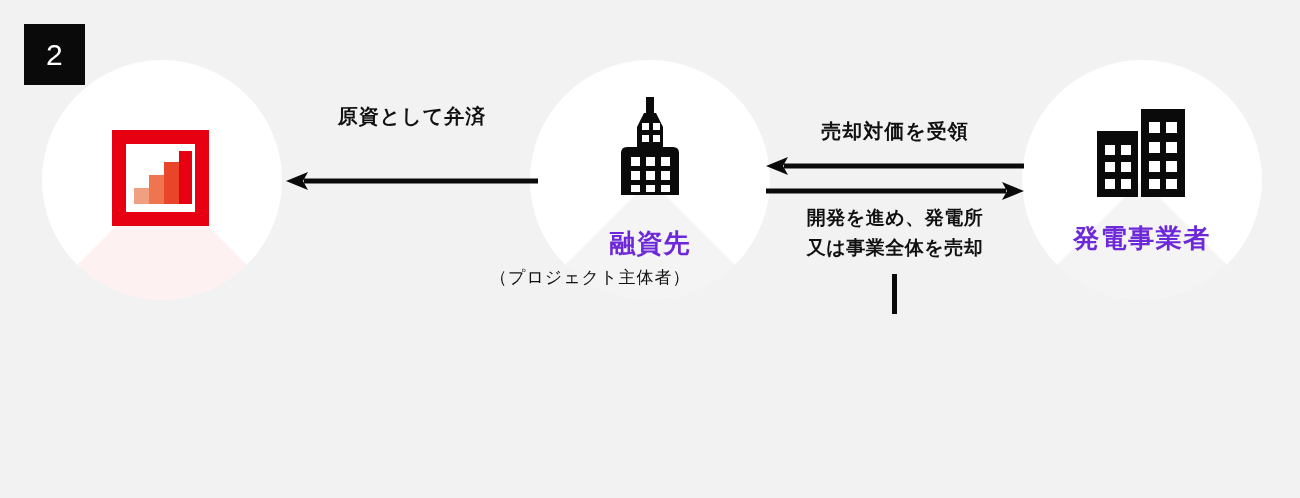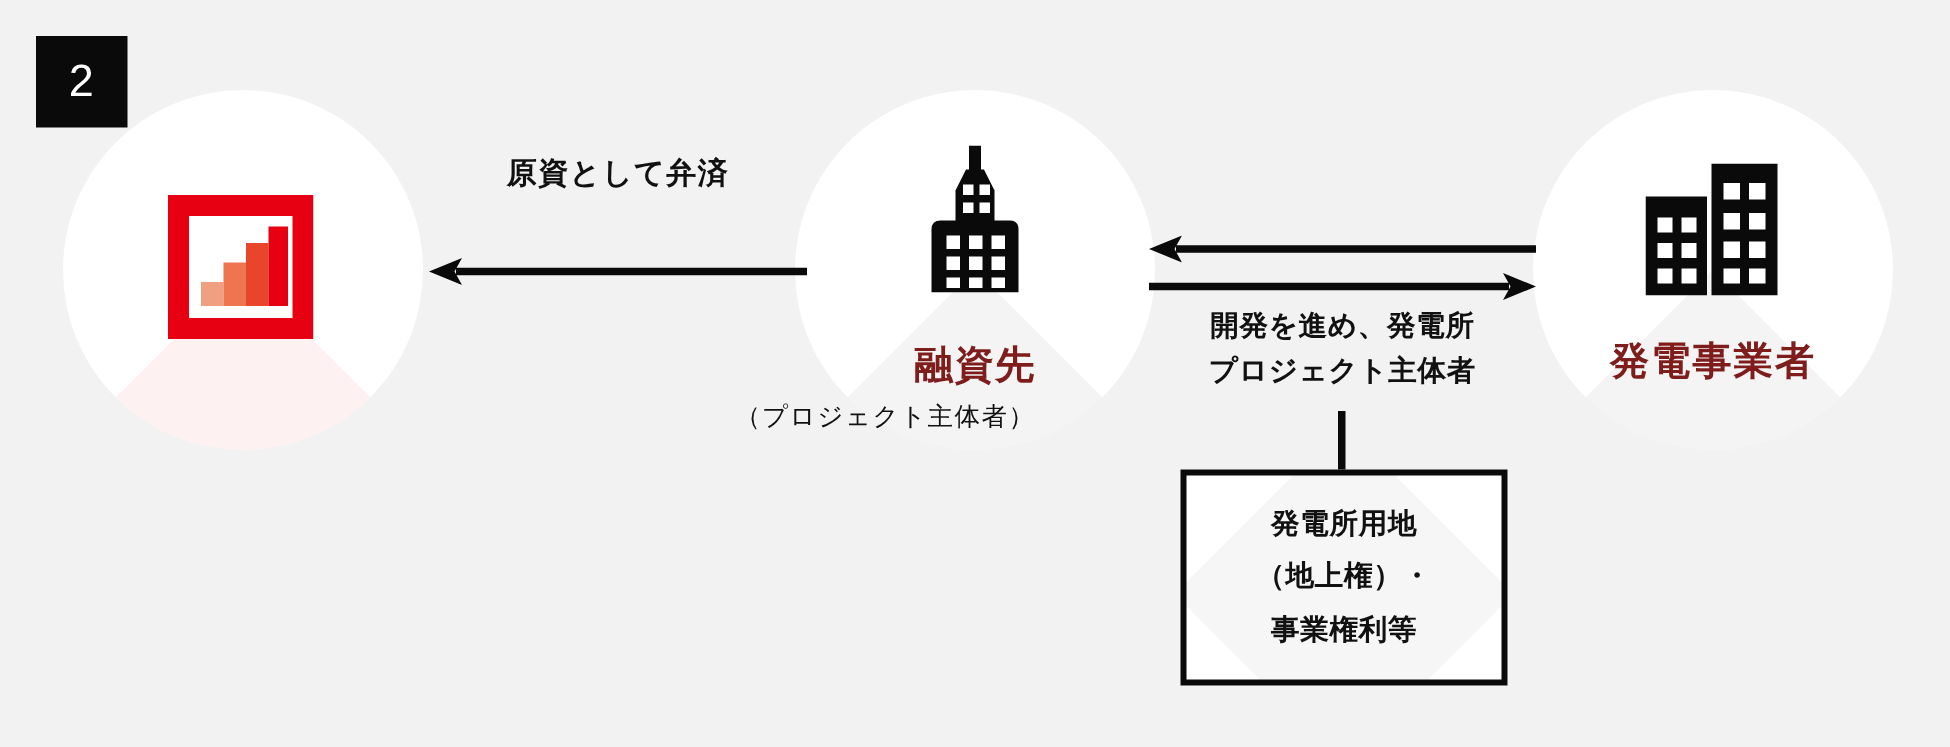--- a/index.html
+++ b/index.html
@@ -89,24 +89,25 @@
     position: absolute;
     z-index: 10;
   }
   #icon-borrower-building { left: 612px; top: 97px; width: 78px; height: 98px; }
   #icon-operator-buildings { left: 1097px; top: 109px; width: 92px; height: 88px; }
 
   
   .node-label {
     position: absolute;
     text-align: center;
-    color: #7f1d1d;
+    color: #6d28d9;
     font-weight: 700;
     z-index: 12;
     white-space: nowrap;
+    font-family: Liberation Mono, monospace;
   }
   #label-borrower {
     left: 530px;
     top: 226px;
     width: 240px;
     font-size: 26px;
     letter-spacing: 1px;
   }
   #label-borrower-sub {
     position: absolute;
@@ -312,41 +313,36 @@
   <div class="caption" id="caption-repay">
     <div>原資として弁済</div>
   </div>
   <div class="arrow" id="arrow-repay">
     <svg viewBox="0 0 252 18" width="252" height="18" aria-hidden="true">
       <line x1="252" y1="9" x2="18" y2="9" stroke="#0a0a0a" stroke-width="5"></line>
       <path d="M0 9 L22 0 L17 9 L22 18 Z" fill="#0a0a0a"></path>
     </svg>
   </div>
 
+  <div class="caption" id="caption-proceeds">
+    <div>売却対価を受領</div>
+  </div>
   <div class="arrow" id="arrow-proceeds">
     <svg viewBox="0 0 258 18" width="258" height="18" aria-hidden="true">
       <line x1="258" y1="9" x2="18" y2="9" stroke="#0a0a0a" stroke-width="5"></line>
       <path d="M0 9 L22 0 L17 9 L22 18 Z" fill="#0a0a0a"></path>
     </svg>
   </div>
 
   <div class="arrow" id="arrow-transfer">
     <svg viewBox="0 0 258 18" width="258" height="18" aria-hidden="true">
       <line x1="0" y1="9" x2="240" y2="9" stroke="#0a0a0a" stroke-width="5"></line>
       <path d="M258 9 L236 0 L241 9 L236 18 Z" fill="#0a0a0a"></path>
     </svg>
   </div>
   <div class="caption" id="caption-transfer">
     <div>開発を進め、発電所</div>
-    <div>プロジェクト主体者</div>
+    <div>又は事業全体を売却</div>
   </div>
 
   <div id="connector-line"></div>
-  <div id="asset-box">
-    <div class="boxshadow"></div>
-    <div id="asset-box-text">
-      <div class="asset-line">発電所用地</div>
-      <div class="asset-line">（地上権）・</div>
-      <div class="asset-line">事業権利等</div>
-    </div>
-  </div>
 
 </div>
 
 </body></html>

